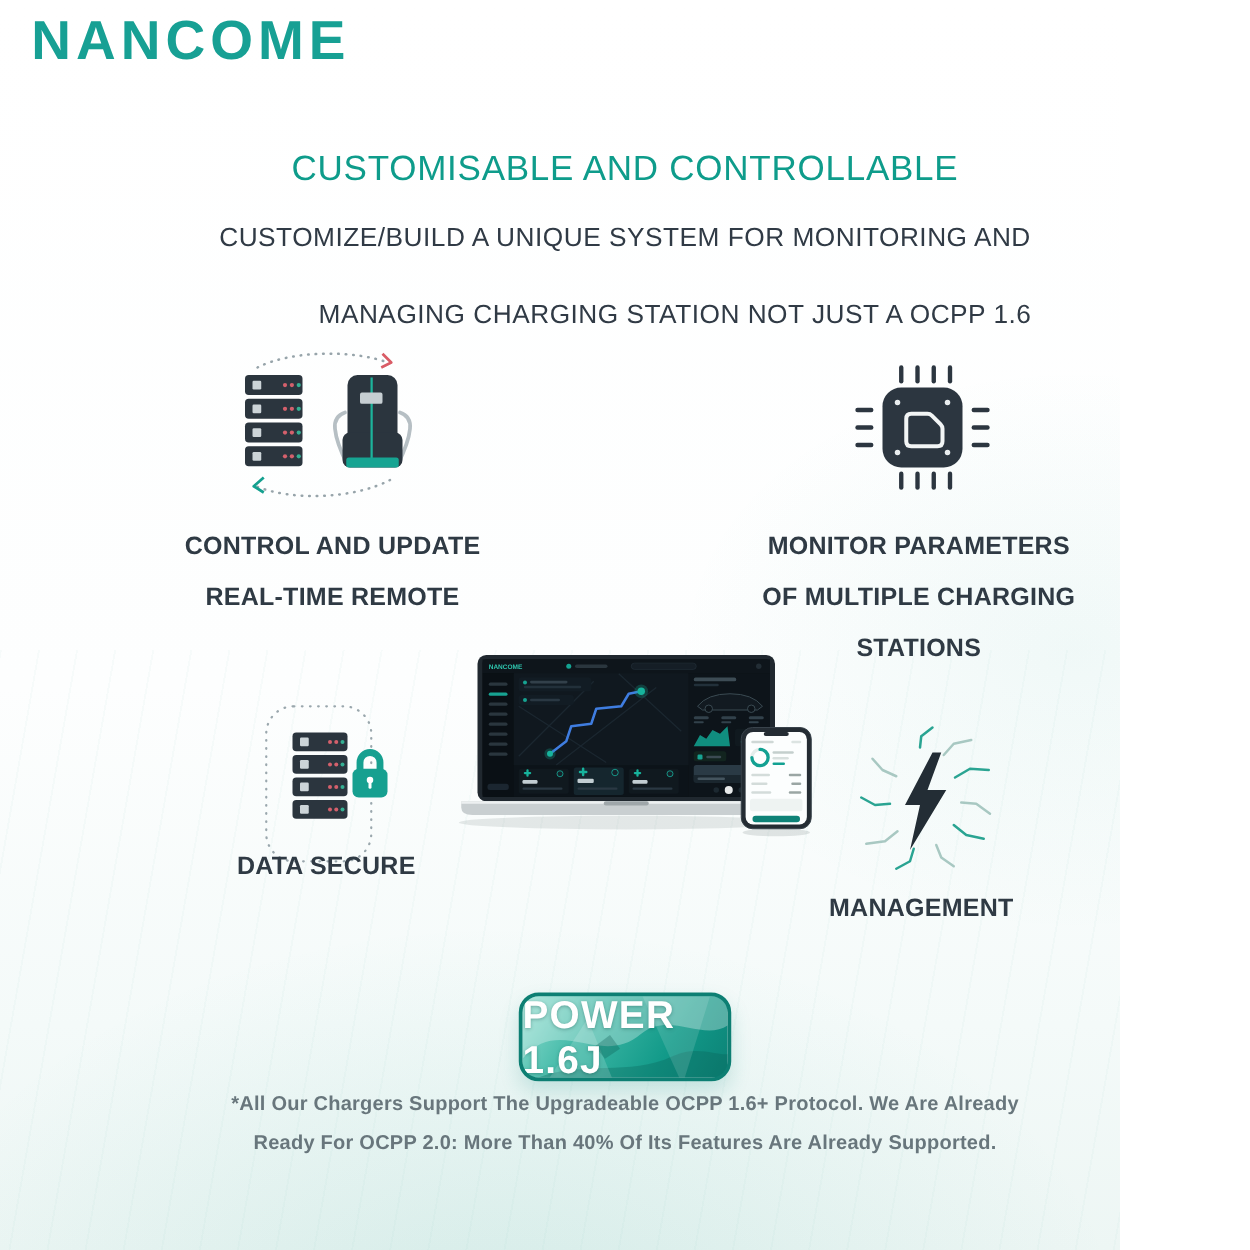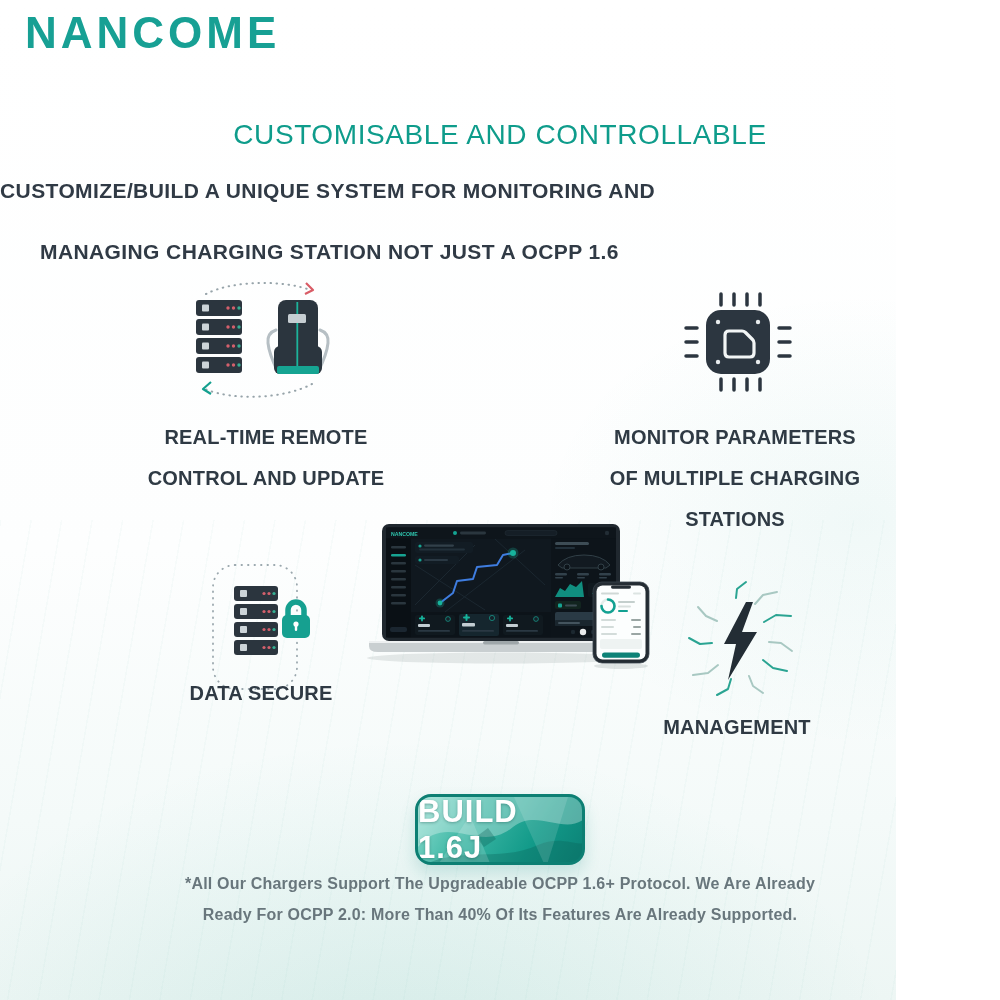--- a/index.html
+++ b/index.html
@@ -20,22 +20,22 @@
   .logo {
     position:absolute; left:25px; top:8px;
     font-size:44px; font-weight:800; letter-spacing:4px;
     color:#17A094;
   }
   .title {
     position:absolute; left:0; top:119px; width:1000px; text-align:center;
     font-size:28px; font-weight:400; letter-spacing:.6px; color:#0E9C8B;
   }
   .subtitle {
-    position:absolute; width:1000px; 
-    font-size:21px; font-weight:700; letter-spacing:.4px; color:#303A45;
+    position:absolute; width:1000px; text-align:center;
+    font-size:21px; font-weight:400; letter-spacing:.4px; color:#303A45;
   }
   .subtitle.l1 { top:179px; }
   .subtitle.l2 { top:240px;margin-left:40px; }
   .feature-label {
     position:absolute; width:320px; text-align:center;
     font-size:20px; font-weight:700; letter-spacing:.2px; color:#2F3A44; line-height:41px;
   }
   .fl-1 { left:106px; top:417px; }
   .fl-2 { left:575px; top:417px; }
   .fl-3 { left:101px; top:673px; }
@@ -194,22 +194,22 @@
       <path d="M73 96 l4 10 l10 7" stroke="#A8C8C2"></path>
       <path d="M55 99 l-3 10 l-11 6" stroke="#2AA492"></path>
       <path d="M42 85 l-10 8 l-15 2" stroke="#A8C8C2"></path>
       <path d="M36 63 l-12 1 l-11 -6" stroke="#2AA492"></path>
       <path d="M41 41 l-11 -5 l-8 -9" stroke="#A8C8C2"></path>
     </g>
     <polygon points="70,22 48,64 60,64 52,100 81,52 66,52 77,22" fill="#232D35"></polygon>
   </svg>
 
   <div class="feature-label fl-1">
+    <div>CONTROL AND UPDATE</div>
     <div>REAL-TIME REMOTE</div>
-    <div>CONTROL AND UPDATE</div>
   </div>
   <div class="feature-label fl-2">
     <div>MONITOR PARAMETERS</div>
     <div>OF MULTIPLE CHARGING</div>
     <div>STATIONS</div>
   </div>
   <div class="feature-label fl-3">
     <div>DATA SECURE</div>
   </div>
   <div class="feature-label fl-4">
@@ -360,20 +360,20 @@
   </svg>
 
   <div class="badge">
     <svg viewBox="0 0 170 71" width="170" height="71">
       <path d="M0,50 C30,14 62,58 95,30 C120,10 150,42 170,18 L170,0 L0,0 Z" fill="rgba(255,255,255,0.30)"></path>
       <path d="M0,71 C40,48 82,66 120,48 C145,37 160,52 170,44 L170,71 Z" fill="rgba(10,95,86,0.32)"></path>
       <path d="M18,71 L52,18 L74,71 Z" fill="rgba(255,255,255,0.16)"></path>
       <path d="M96,0 L128,71 L150,0 Z" fill="rgba(255,255,255,0.13)"></path>
       <path d="M58,40 l12,-9 l8,11 l-12,8 Z" fill="rgba(8,80,72,0.28)"></path>
     </svg>
-    <div class="badge-label">BUILD 1.6J</div>
+    <div class="badge-label">POWER 1.6J</div>
   </div>
 
   <div class="footer">
     <div>*All Our Chargers Support The Upgradeable OCPP 1.6+ Protocol. We Are Already</div>
     <div>Ready For OCPP 2.0: More Than 40% Of Its Features Are Already Supported.</div>
   </div>
 </div>
 
 </body></html>

